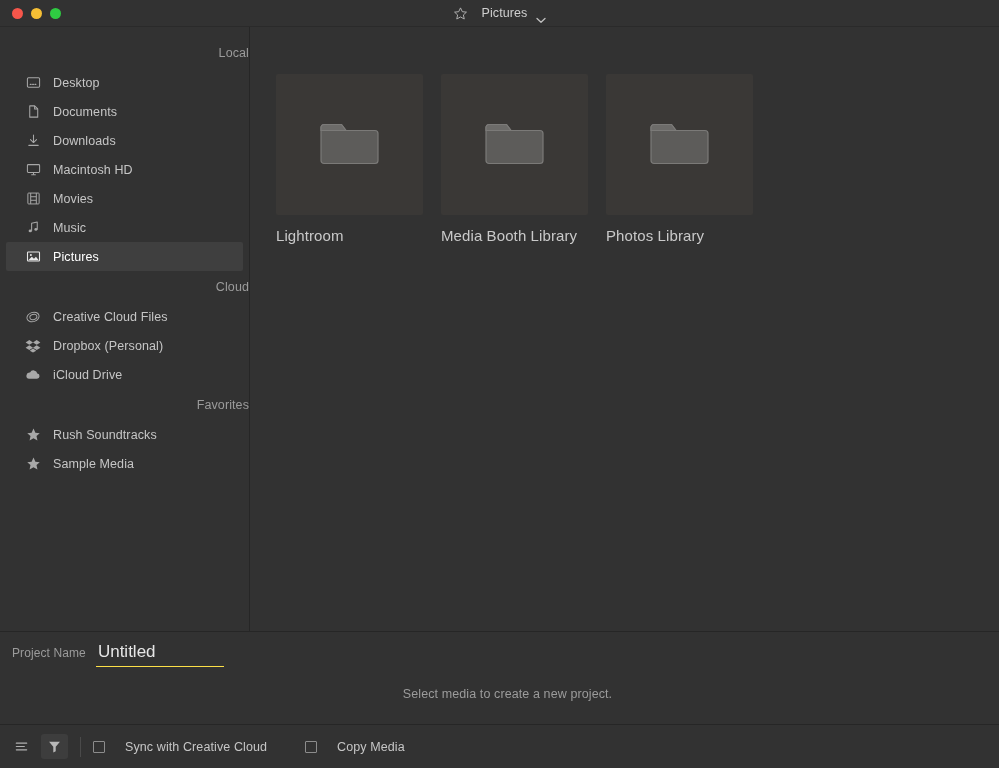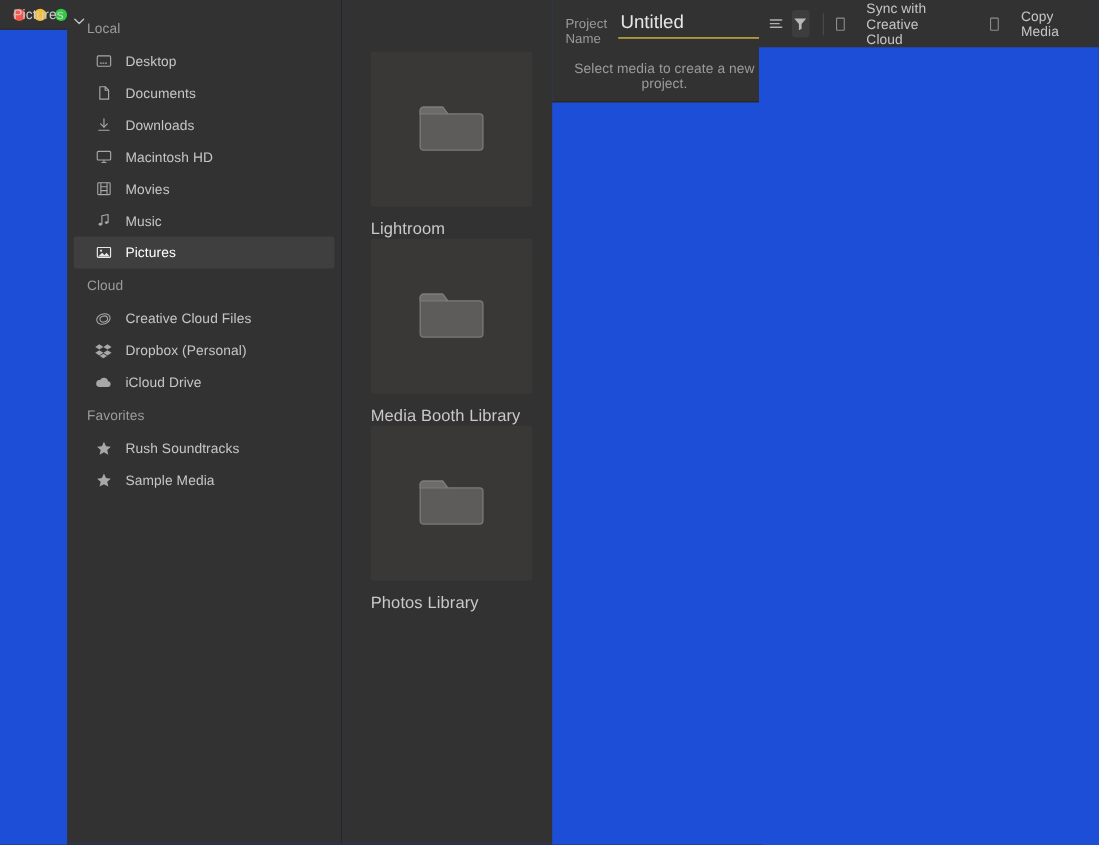--- a/index.html
+++ b/index.html
@@ -5,22 +5,22 @@
   * { box-sizing: border-box; margin: 0; padding: 0; }
   html, body {
     width: 999px; height: 768px;
     background: #323232;
     font-family: "Liberation Sans", sans-serif;
     overflow: hidden;
     -webkit-font-smoothing: antialiased;
   }
   .app {
     width: 999px; height: 768px;
-    display: flex; flex-direction: row;
-    background: #1d4ed8;
+    display: flex; flex-direction: column;
+    background: #be185d;
     position: relative;
   }
 
   
   .titlebar {
     height: 27px;
     min-height: 27px;
     background: #323232;
     border-bottom: 1px solid #2a2a2a;
     display: flex;
@@ -72,20 +72,21 @@
     background: #323232;
     border-right: 1px solid #262626;
     padding-top: 10px;
     overflow: hidden;
   }
   .sect-title {
     font-size: 12.5px;
     color: #9b9b9b;
     padding: 9px 0 8px 18px;
     letter-spacing: .1px;
+    text-align: right;
   }
   .nav-item {
     height: 29px;
     display: flex;
     align-items: center;
     gap: 12px;
     padding-left: 19px;
     margin: 0 6px;
     border-radius: 2px;
     color: #c6c6c6;

